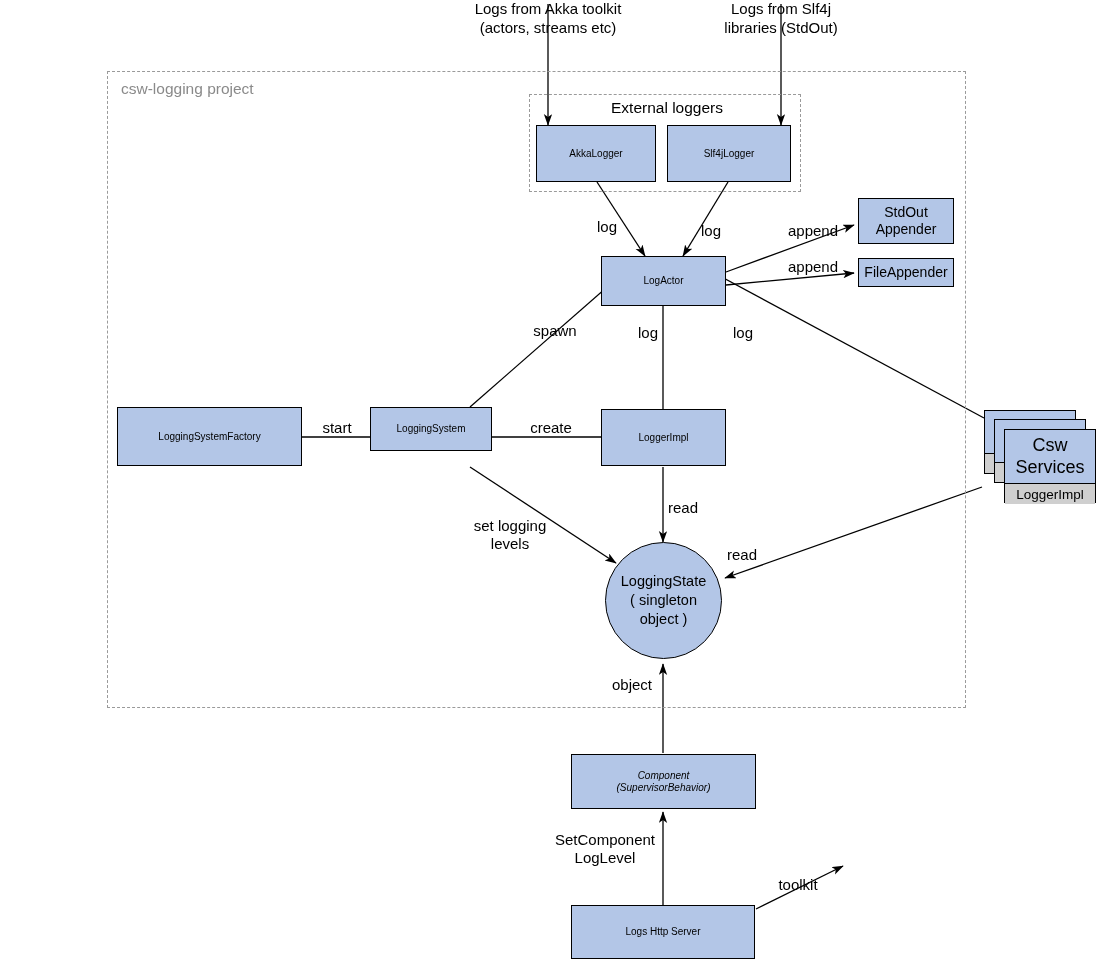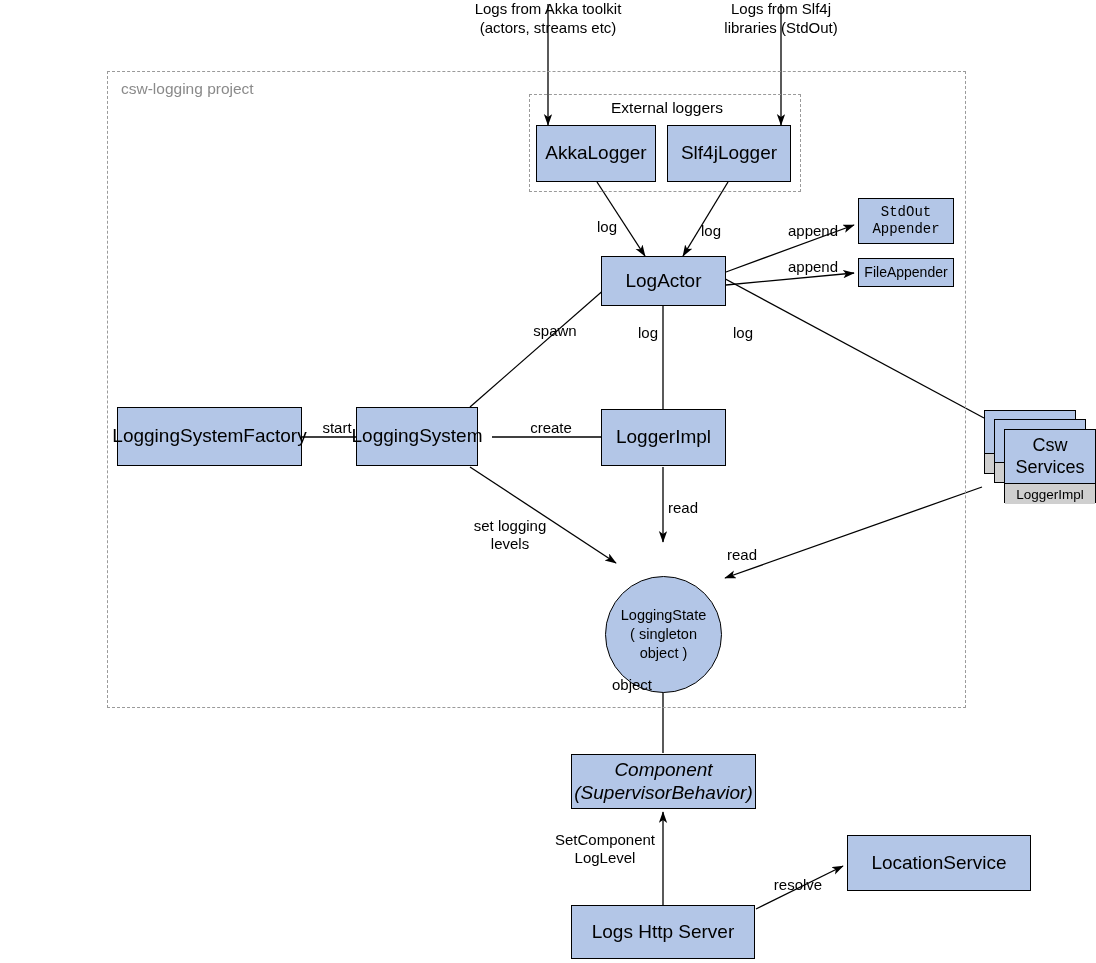--- a/index.html
+++ b/index.html
@@ -26,21 +26,21 @@
   }
   .node {
     position: absolute;
     box-sizing: border-box;
     border: 1.3px solid #000000;
     background: #b3c6e7;
     display: flex;
     align-items: center;
     justify-content: center;
     text-align: center;
-    font-size: 19px;
+    font-size: 10px;
     color: #000000;
     line-height: 1.18;
     z-index: 3;
   }
   .node.small {
     font-size: 14px;
   }
   .circle-node {
     position: absolute;
     box-sizing: border-box;
@@ -190,57 +190,56 @@
 (actors, streams etc)</div>
   <div class="free-label" style="left:686px; top:0px; width:190px;">Logs from Slf4j
 libraries (StdOut)</div>
 
   <div class="node" style="left:536px; top:125px; width:120px; height:57px;">AkkaLogger</div>
 
   <div class="node" style="left:667px; top:125px; width:124px; height:57px;">Slf4jLogger</div>
 
   <div class="node" style="left:601px; top:256px; width:125px; height:50px;">LogActor</div>
 
-  <div class="node small" style="left:858px; top:198px; width:96px; height:46px; white-space:pre-line;font-family:Liberation Mono, monospace;">StdOut
+  <div class="node small" style="left:858px; top:198px; width:96px; height:46px; white-space:pre-line;">StdOut
 Appender</div>
 
   <div class="node small" style="left:858px; top:258px; width:96px; height:29px;">FileAppender</div>
 
   <div class="node" style="left:117px; top:407px; width:185px; height:59px;">LoggingSystemFactory</div>
 
-  <div class="node" style="left:356px; top:407px; width:122px; height:59px;">LoggingSystem</div>
+  <div class="node" style="left:370px; top:407px; width:122px; height:44px;">LoggingSystem</div>
 
   <div class="node" style="left:601px; top:409px; width:125px; height:57px;">LoggerImpl</div>
 
   <div class="stack-wrap" style="left:984px; top:410px; width:112px; height:80px;">
     <div class="stack-card" style="left:0px; top:0px; width:92px; height:53px;"></div>
     <div class="stack-tab" style="left:0px; top:43px;"></div>
 
     <div class="stack-card" style="left:10px; top:9px; width:92px; height:53px;"></div>
     <div class="stack-tab" style="left:10px; top:52px;"></div>
 
     <div class="stack-card" style="left:20px; top:19px; width:92px; height:74px;">
       <div class="top" style="white-space:pre-line;">Csw
 Services</div>
       <div class="bottom">LoggerImpl</div>
     </div>
   </div>
 
-  <div class="circle-node" style="left:605px; top:576px; width:117px; height:117px;">
+  <div class="circle-node" style="left:605px; top:542px; width:117px; height:117px;">
     <span>LoggingState</span>
     <span>( singleton</span>
     <span>object )</span>
   </div>
 
   <div class="node" style="left:571px; top:754px; width:185px; height:55px; white-space:pre-line;font-style:italic;">Component
 (SupervisorBehavior)</div>
 
   <div class="node" style="left:571px; top:905px; width:184px; height:54px;">Logs Http Server</div>
 
-  <div class="node" style="left:847px; top:835px; width:184px; height:56px;">LocationService</div>
 
   <div class="edge-label" style="left:586px; top:218px; width:42px;">log</div>
 
   <div class="edge-label" style="left:690px; top:222px; width:42px;">log</div>
 
   <div class="edge-label" style="left:777px; top:222px; width:72px;">append</div>
 
   <div class="edge-label" style="left:777px; top:258px; width:72px;">append</div>
 
   <div class="edge-label" style="left:311px; top:419px; width:52px;">start</div>
@@ -258,15 +257,15 @@
 
   <div class="edge-label" style="left:660px; top:499px; width:46px;">read</div>
 
   <div class="edge-label" style="left:719px; top:546px; width:46px;">read</div>
 
   <div class="edge-label" style="left:601px; top:676px; width:62px;">object</div>
 
   <div class="edge-label" style="left:545px; top:831px; width:120px;">SetComponent
 LogLevel</div>
 
-  <div class="edge-label" style="left:765px; top:876px; width:66px;">resolve</div>
+  <div class="edge-label" style="left:765px; top:876px; width:66px;">toolkit</div>
 
 </div>
 
 </body></html>

